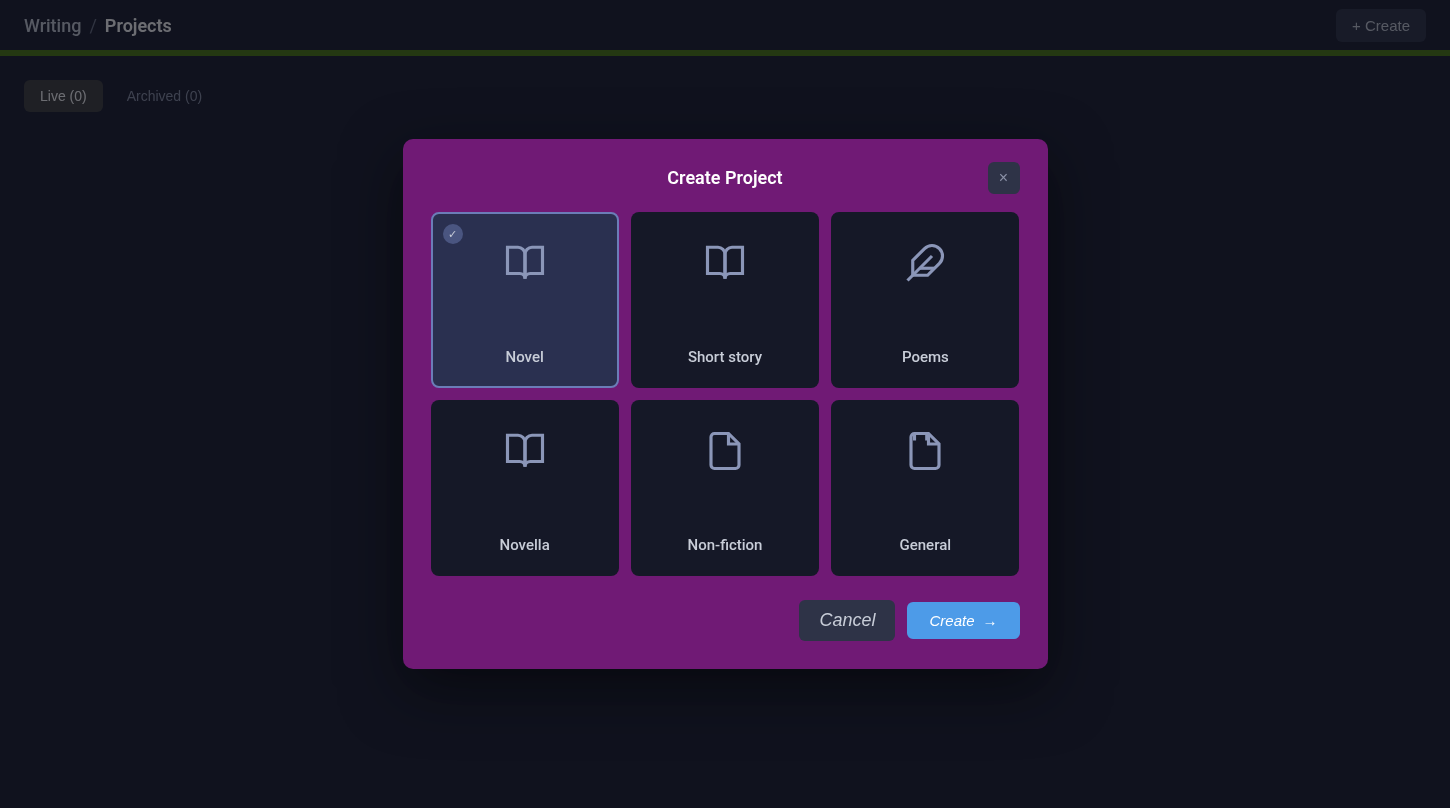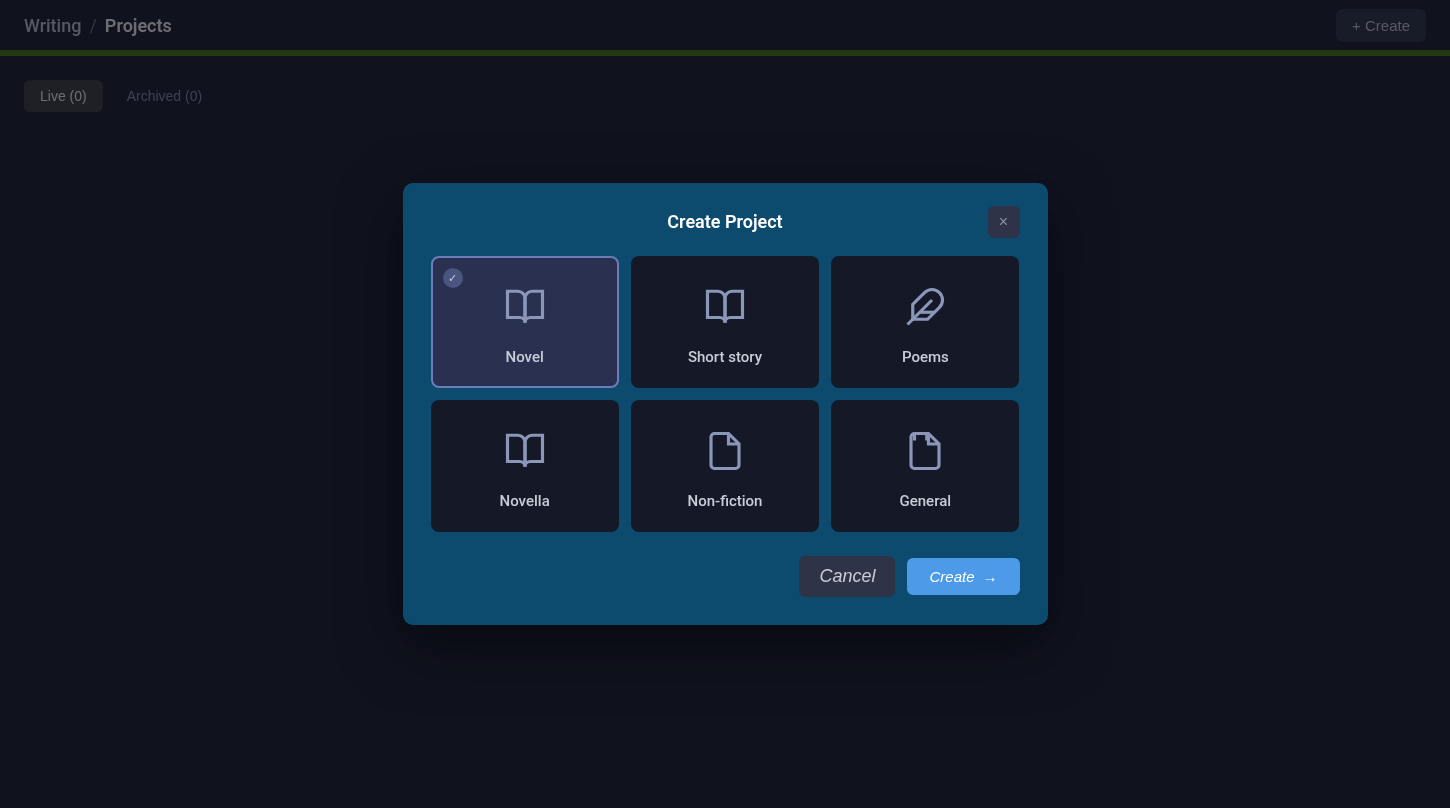--- a/index.html
+++ b/index.html
@@ -98,21 +98,21 @@
       height: 100%;
       background: rgba(10, 12, 20, 0.6);
       display: flex;
       align-items: center;
       justify-content: center;
       z-index: 100;
     }
 
     
     .modal {
-      background-color: #0c4a6e;
+      background-color: #701a75;
       border-radius: 10px;
       width: 645px;
       padding: 28px;
       position: relative;
       box-shadow: 0 20px 60px rgba(0,0,0,0.5);
     }
 
     .modal-header {
       display: flex;
       align-items: center;
@@ -190,20 +190,21 @@
     .project-icon {
       font-size: 36px;
       color: #8b96b8;
       line-height: 1;
     }
 
     .project-label {
       font-size: 15px;
       color: #c8cdd8;
       font-weight: 500;
+      margin-top: 44px;
     }
 
     
     .modal-footer {
       display: flex;
       justify-content: flex-end;
       gap: 12px;
       align-items: center;
     }
 

